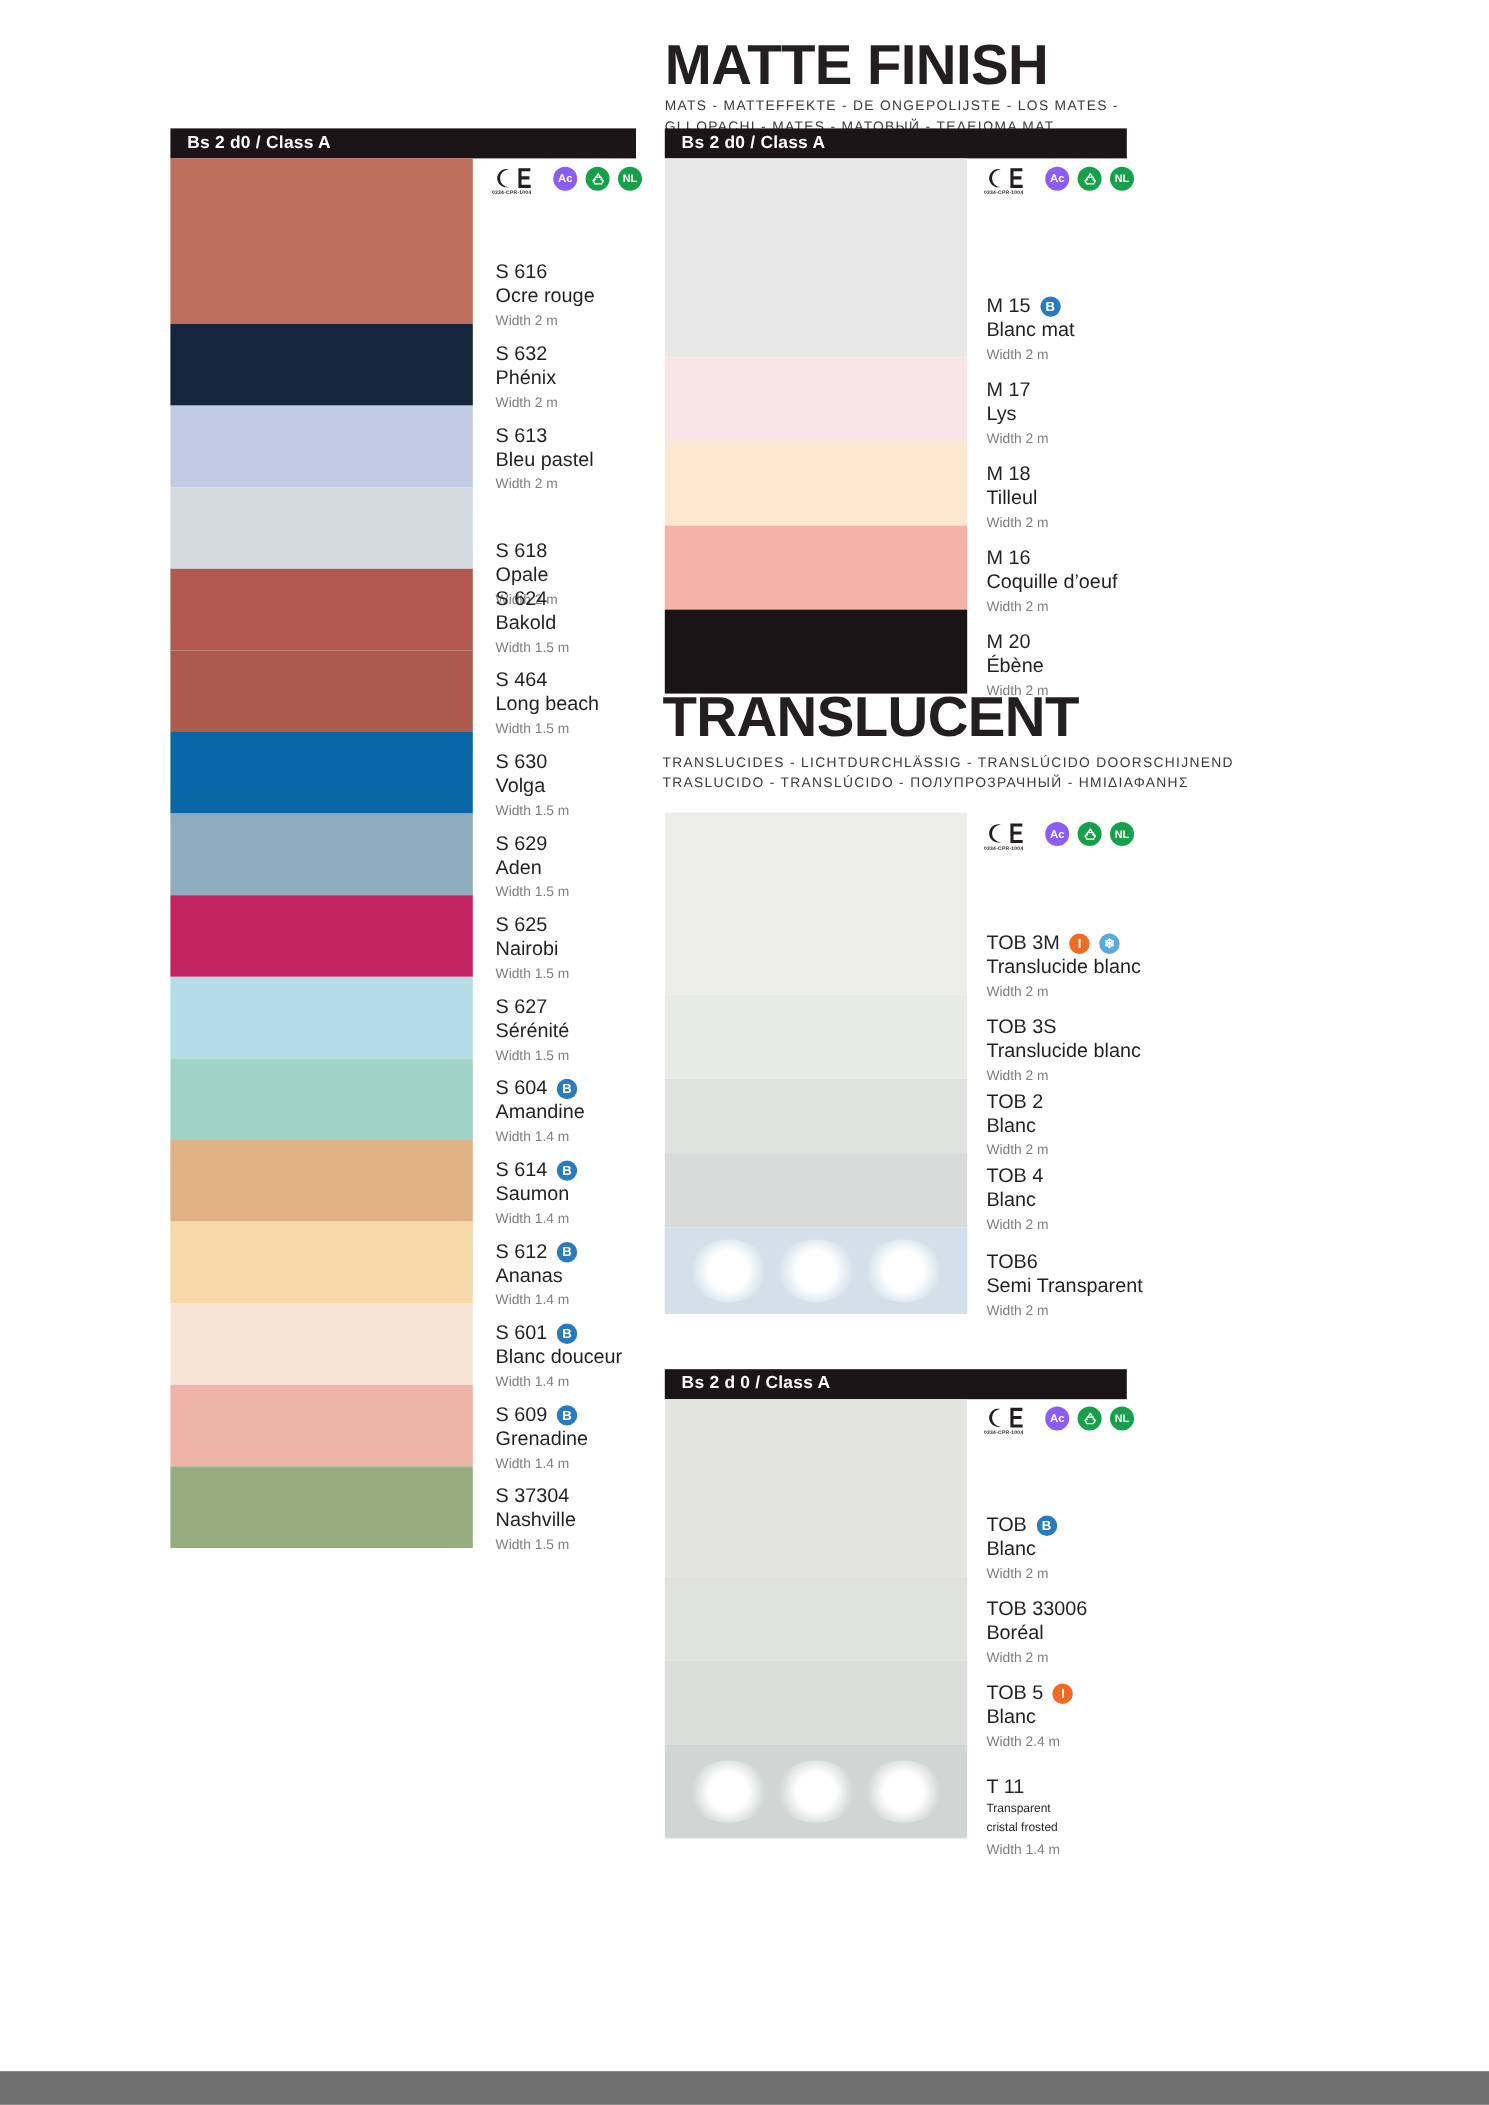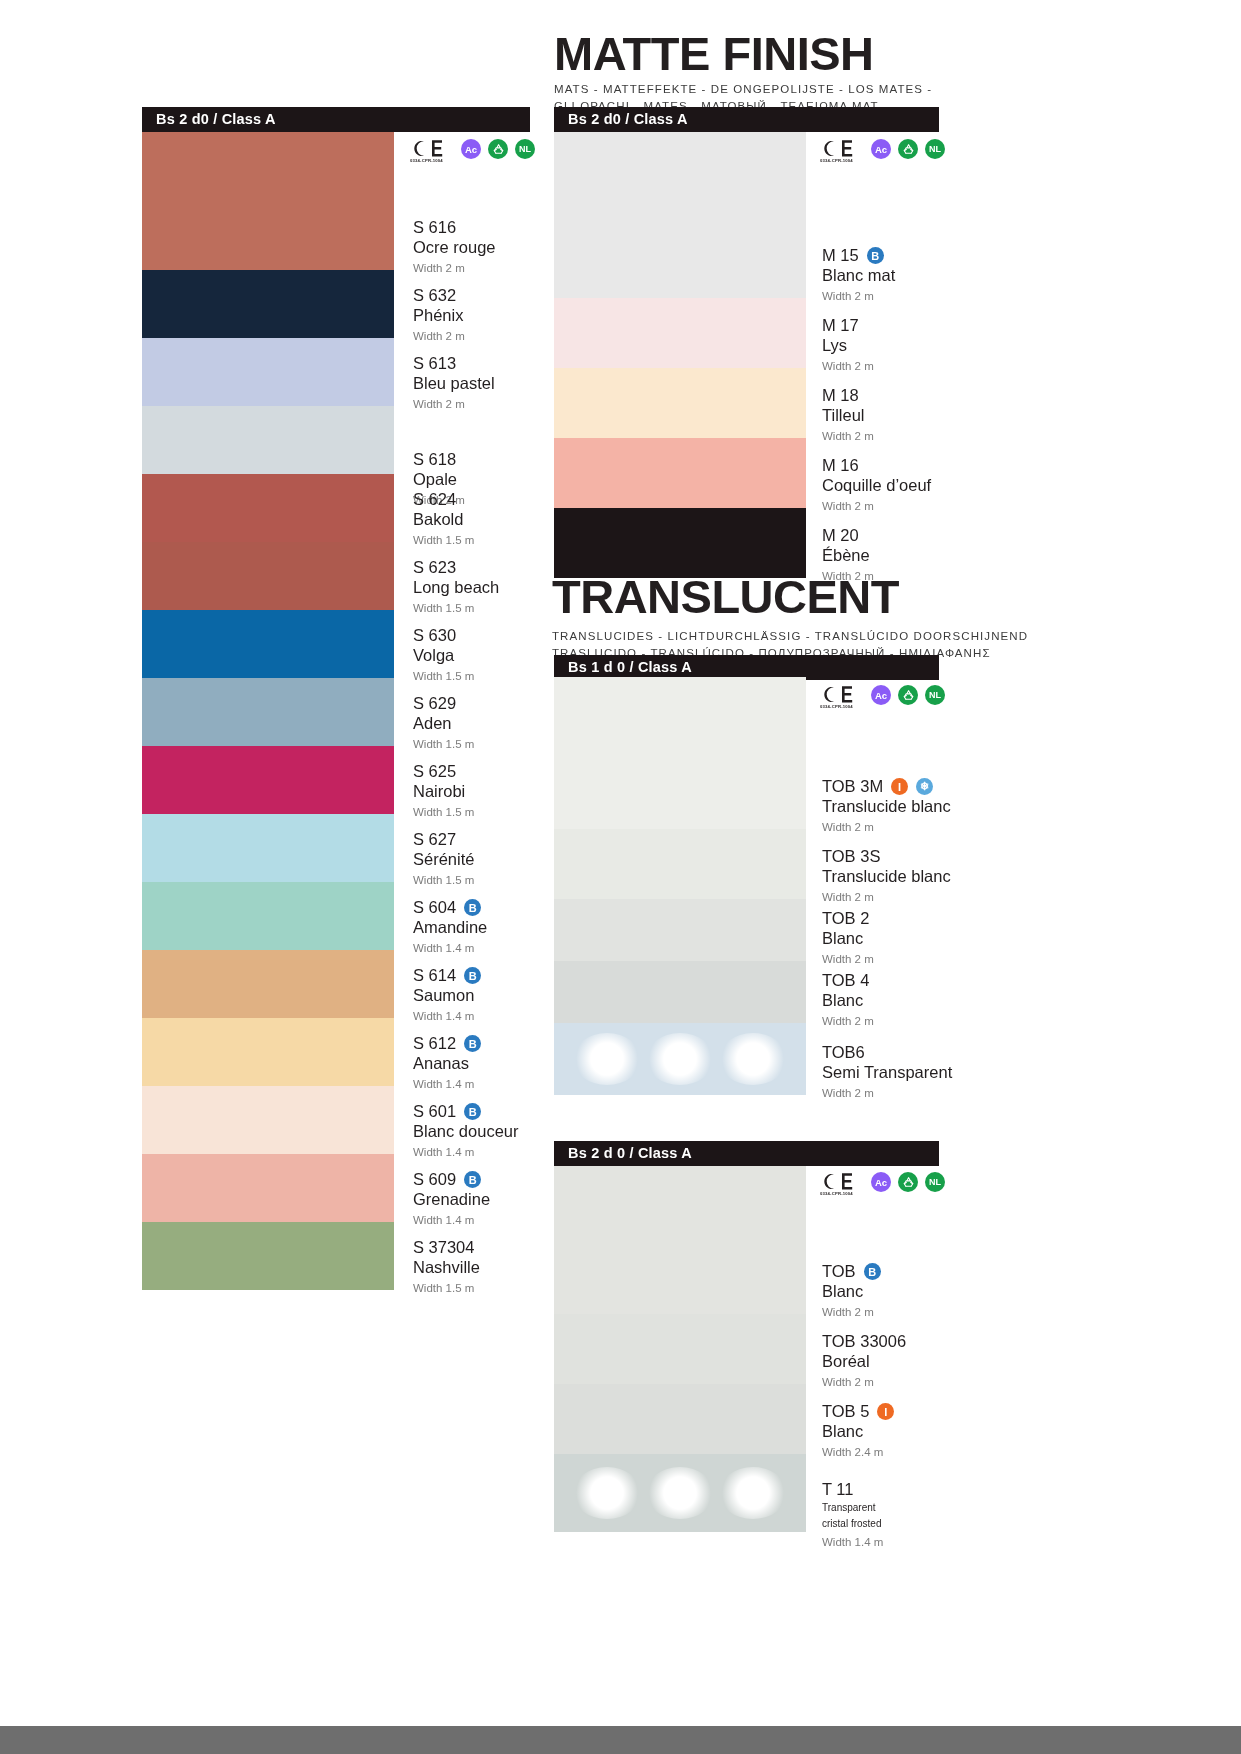--- a/index.html
+++ b/index.html
@@ -240,21 +240,21 @@
       </div>
       <div class="item" style="top:358px;">
         <div class="code-line">
           <span class="code">S 624</span>
         </div>
         <div class="name">Bakold</div>
         <div class="width">Width 1.5 m</div>
       </div>
       <div class="item" style="top:426px;">
         <div class="code-line">
-          <span class="code">S 623</span>
+          <span class="code">S 464</span>
         </div>
         <div class="name">Long beach</div>
         <div class="width">Width 1.5 m</div>
       </div>
       <div class="item" style="top:494px;">
         <div class="code-line">
           <span class="code">S 630</span>
         </div>
         <div class="name">Volga</div>
         <div class="width">Width 1.5 m</div>
@@ -398,21 +398,20 @@
         <div class="width">Width 2 m</div>
       </div>
     </div>
 
   <div style="position:absolute; left:552px; top:573px;">
     <div class="sec-title">TRANSLUCENT</div>
     <div class="sec-sub" style="margin-top:8px;">TRANSLUCIDES - LICHTDURCHLÄSSIG - TRANSLÚCIDO DOORSCHIJNEND</div>
     <div class="sec-sub">TRASLUCIDO - TRANSLÚCIDO - ПОЛУПРОЗРАЧНЫЙ - ΗΜΙΔΙΑΦΑΝΗΣ</div>
   </div>
 
-  <div class="class-bar" style="position:absolute; left:554px; top:655px; width:385px;">Bs 1 d 0  / Class A</div>
 
   <div class="badges" style="position:absolute; left:820px; top:685px;">
     <div class="ce">
       <svg width="44" height="19" viewBox="0 0 44 19">
         <path d="M14 2.2 A7.6 7.6 0 1 0 14 16.8 A6 6 0 1 1 14 2.2 Z" fill="#231f20"></path>
         <path d="M22 1.2 h10 v2.6 h-7.4 v4.1 h6.6 v2.6 h-6.6 v4.5 h7.6 v2.6 h-10.2 z" fill="#231f20"></path>
       </svg>
       <div class="ce-code">0334-CPR-1004</div>
     </div>
     <div class="badge-circle b-ac">Ac</div>

